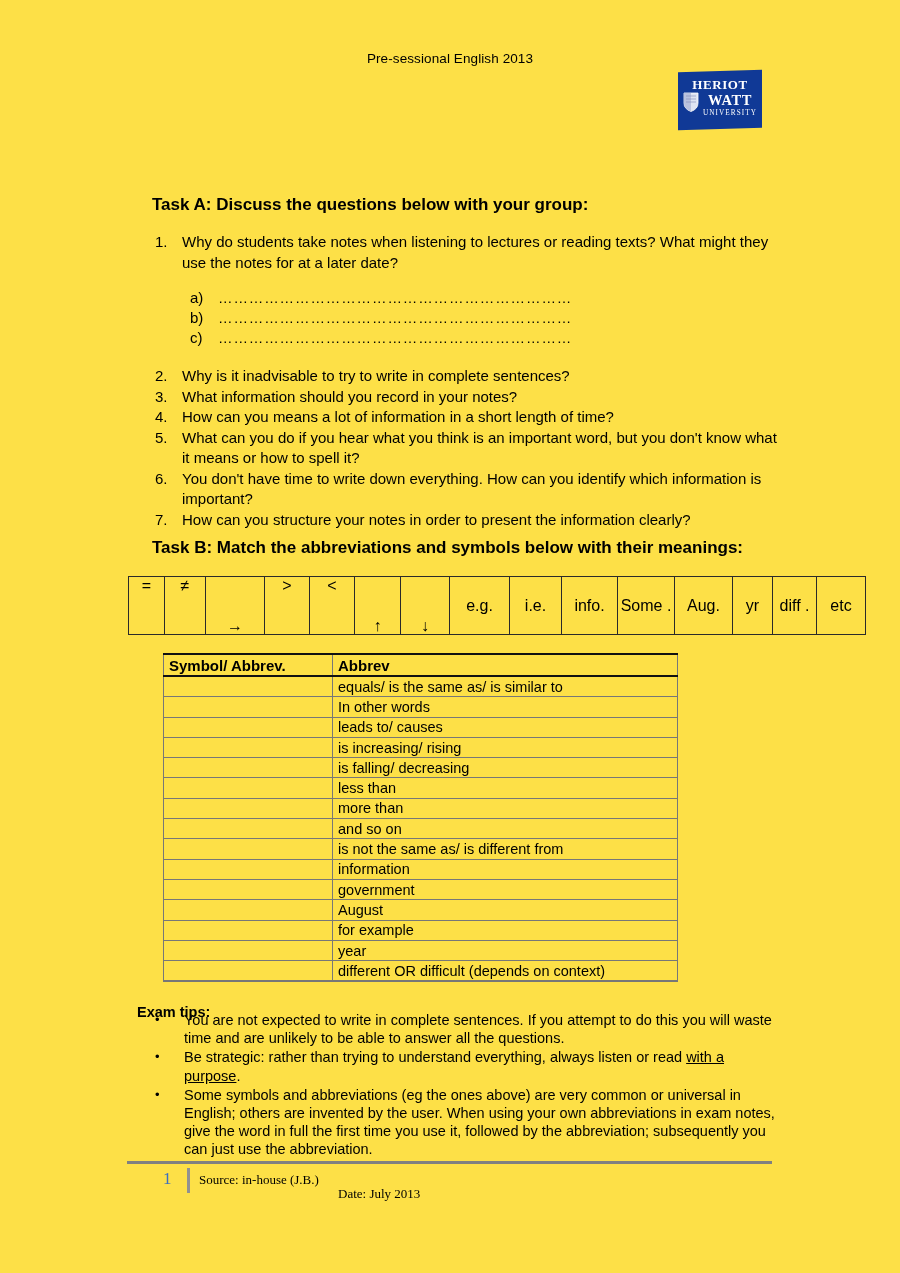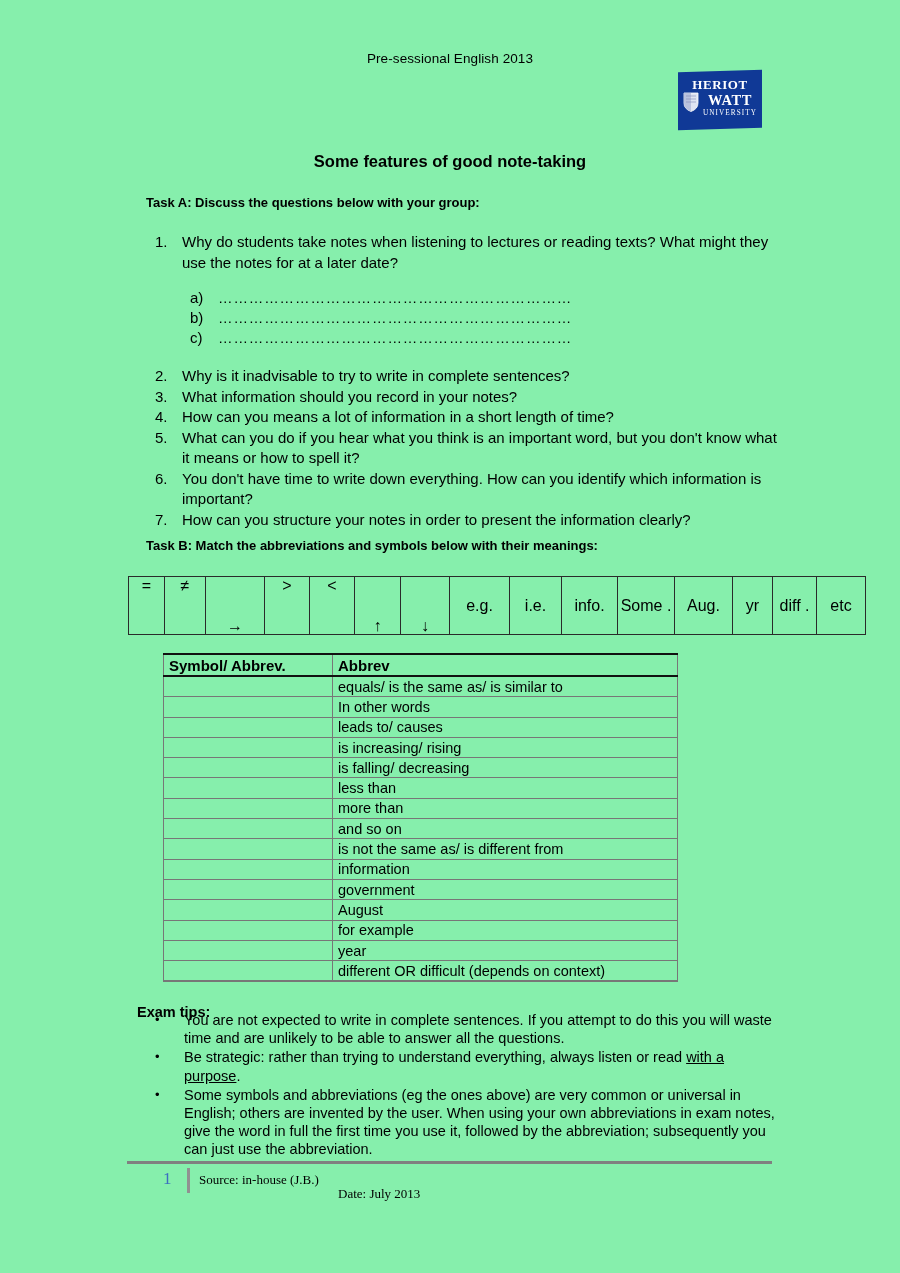--- a/index.html
+++ b/index.html
@@ -9,21 +9,21 @@
   }
   body {
     font-family: "Liberation Sans", sans-serif;
     color: #000000;
   }
   .page {
     position: relative;
     width: 900px;
     height: 1273px;
     margin: 0 auto;
-    background: #86efac;
+    background: #fde047;
     overflow: hidden;
   }
 
   
   .doc-header {
     position: absolute;
     top: 51px;
     left: 0;
     width: 900px;
     text-align: center;
@@ -94,22 +94,22 @@
     position: absolute;
     top: 152px;
     left: 0;
     width: 900px;
     text-align: center;
     font-size: 16.5px;
     font-weight: bold;
   }
   .task-heading {
     position: absolute;
-    left: 146px;
-    font-size: 13px;
+    left: 152px;
+    font-size: 17px;
     font-weight: bold;
     text-align: right;
   }
   #task-a-heading { top: 195px; }
   #task-b-heading { top: 538px; }
 
   
   .qlist {
     position: absolute;
     left: 155px;
@@ -295,21 +295,20 @@
         <path d="M1 1 H15 V11 Q15 17 8 19.5 Q1 17 1 11 Z" fill="#dfe4f2" stroke="#ffffff" stroke-width="0.8"></path>
         <path d="M1 1 H8 V19.5 Q1 17 1 11 Z" fill="#b9c2de"></path>
         <path d="M3 4 L13 4 M3 7 L13 7 M3 10 L13 10" stroke="#7f8cb5" stroke-width="0.6"></path>
       </svg>
       <div class="logo-heriot">HERIOT</div>
       <div class="logo-watt">WATT</div>
       <div class="logo-univ">UNIVERSITY</div>
     </div>
   </div>
 
-  <div class="doc-title">Some features of good note-taking</div>
 
   <div class="task-heading" id="task-a-heading">Task A: Discuss the questions below with your group:</div>
 
   <div class="qlist" id="qlist-first">
       <div class="qrow">
         <div class="qnum">1.</div>
         <div class="qtext">Why do students take notes when listening to lectures or reading texts?  What might they use the notes for at a later date?</div>
       </div>
     </div>
 

